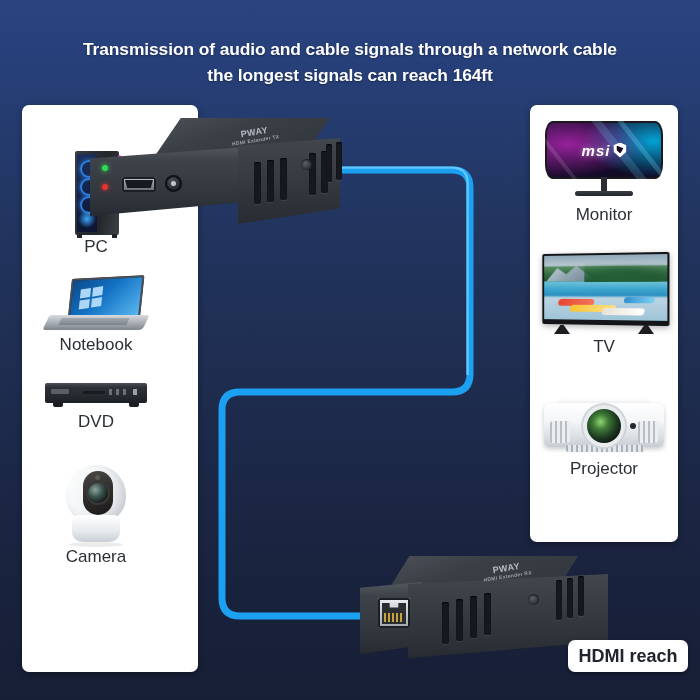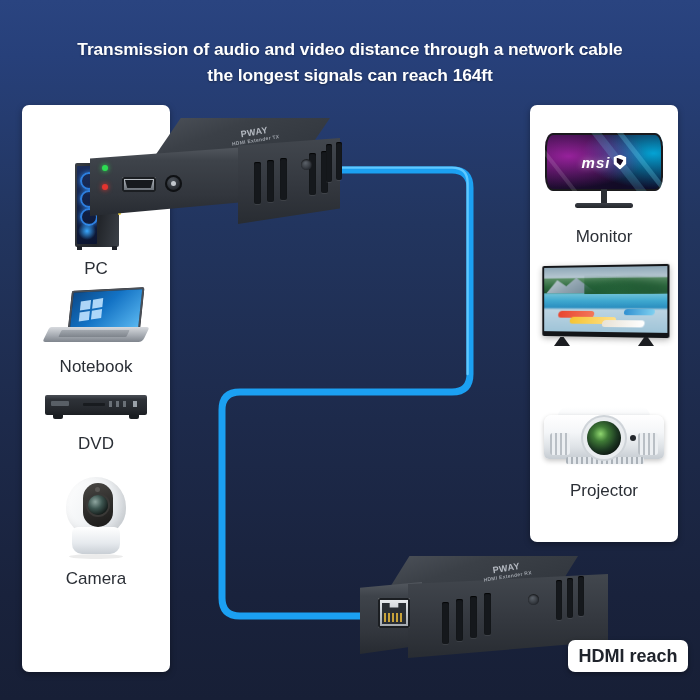--- a/index.html
+++ b/index.html
@@ -22,41 +22,41 @@
     letter-spacing:-0.1px;
     text-shadow:0 1px 2px rgba(0,0,0,.35);
   }
   .headline .l2{display:block;}
 
   
   .panel{
     position:absolute;background:#ffffff;border-radius:7px;
     box-shadow:0 2px 6px rgba(0,0,0,.35);
   }
-  #left-panel{left:22px;top:105px;width:148px;height:567px;}
+  #left-panel{left:22px;top:105px;width:148px;height:567px;padding-left:28px;}
   #right-panel{left:530px;top:105px;width:148px;height:437px;}
 
   
   .chip{
     position:absolute;background:#ffffff;border-radius:7px;
     color:#20242c;font-size:19px;font-weight:bold;
     display:flex;align-items:center;justify-content:center;
     box-shadow:0 2px 5px rgba(0,0,0,.35);
     white-space:nowrap;
   }
   #hdmi-input-chip{left:22px;top:105px;width:133px;height:34px;font-size:19.5px;}
   #hdmi-output-chip{left:568px;top:640px;width:120px;height:32px;font-size:18px;}
 
   
   .cell{position:absolute;left:0;width:148px;text-align:center;}
   .cell .cap{
     color:#2b2f36;font-size:17px;line-height:20px;margin-top:2px;
     font-weight:normal;
   }
-  .art{position:relative;margin:12px auto;}
+  .art{position:relative;margin:0 auto;}
 
   
   .pc{width:62px;height:84px;}
   .pc .case{
     position:absolute;left:10px;top:0;width:44px;height:84px;
     background:linear-gradient(100deg,#3a3f46 0%,#2b2f35 28%,#23262b 60%,#3c4148 100%);
     border-radius:2px;
   }
   .pc .glass{
     position:absolute;left:12px;top:3px;width:20px;height:78px;
@@ -327,21 +327,21 @@
     box-shadow:0 0 6px rgba(27,160,242,.55);
     letter-spacing:.3px;
   }
 </style>
 </head>
 <body>
 
 <div id="stage">
 
   <div class="headline">
-    <span>Transmission of audio and video distance through a network cable</span>
+    <span>Transmission of audio and cable signals through a network cable</span>
     <span class="l2">the longest signals can reach 164ft</span>
   </div>
 
   <svg id="cable" viewBox="0 0 700 700">
     <path d="M 330 170 H 452 Q 470 170 470 188 V 374 Q 470 392 452 392
              H 240 Q 222 392 222 410 V 598 Q 222 616 240 616 H 378"></path>
     <path class="hi" d="M 332 167.6 H 452 Q 467.6 167.6 467.6 183 V 374"></path>
   </svg>
 
 
@@ -430,20 +430,21 @@
               <div class="trees"></div>
             <div class="boat k1"></div>
               <div class="boat k2"></div>
             <div class="boat k3"></div>
               <div class="boat k4"></div>
           </div>
         </div>
         <div class="leg l"></div>
           <div class="leg r"></div>
       </div>
+      <div class="cap">TV</div>
     </div>
 
     <div class="cell" style="top:290px;">
       <div class="art proj">
         <div class="top"></div>
         <div class="body">
           <div class="vent vl"></div>
             <div class="vent vr"></div>
           <div class="dot"></div>
           <div class="grill"></div>

